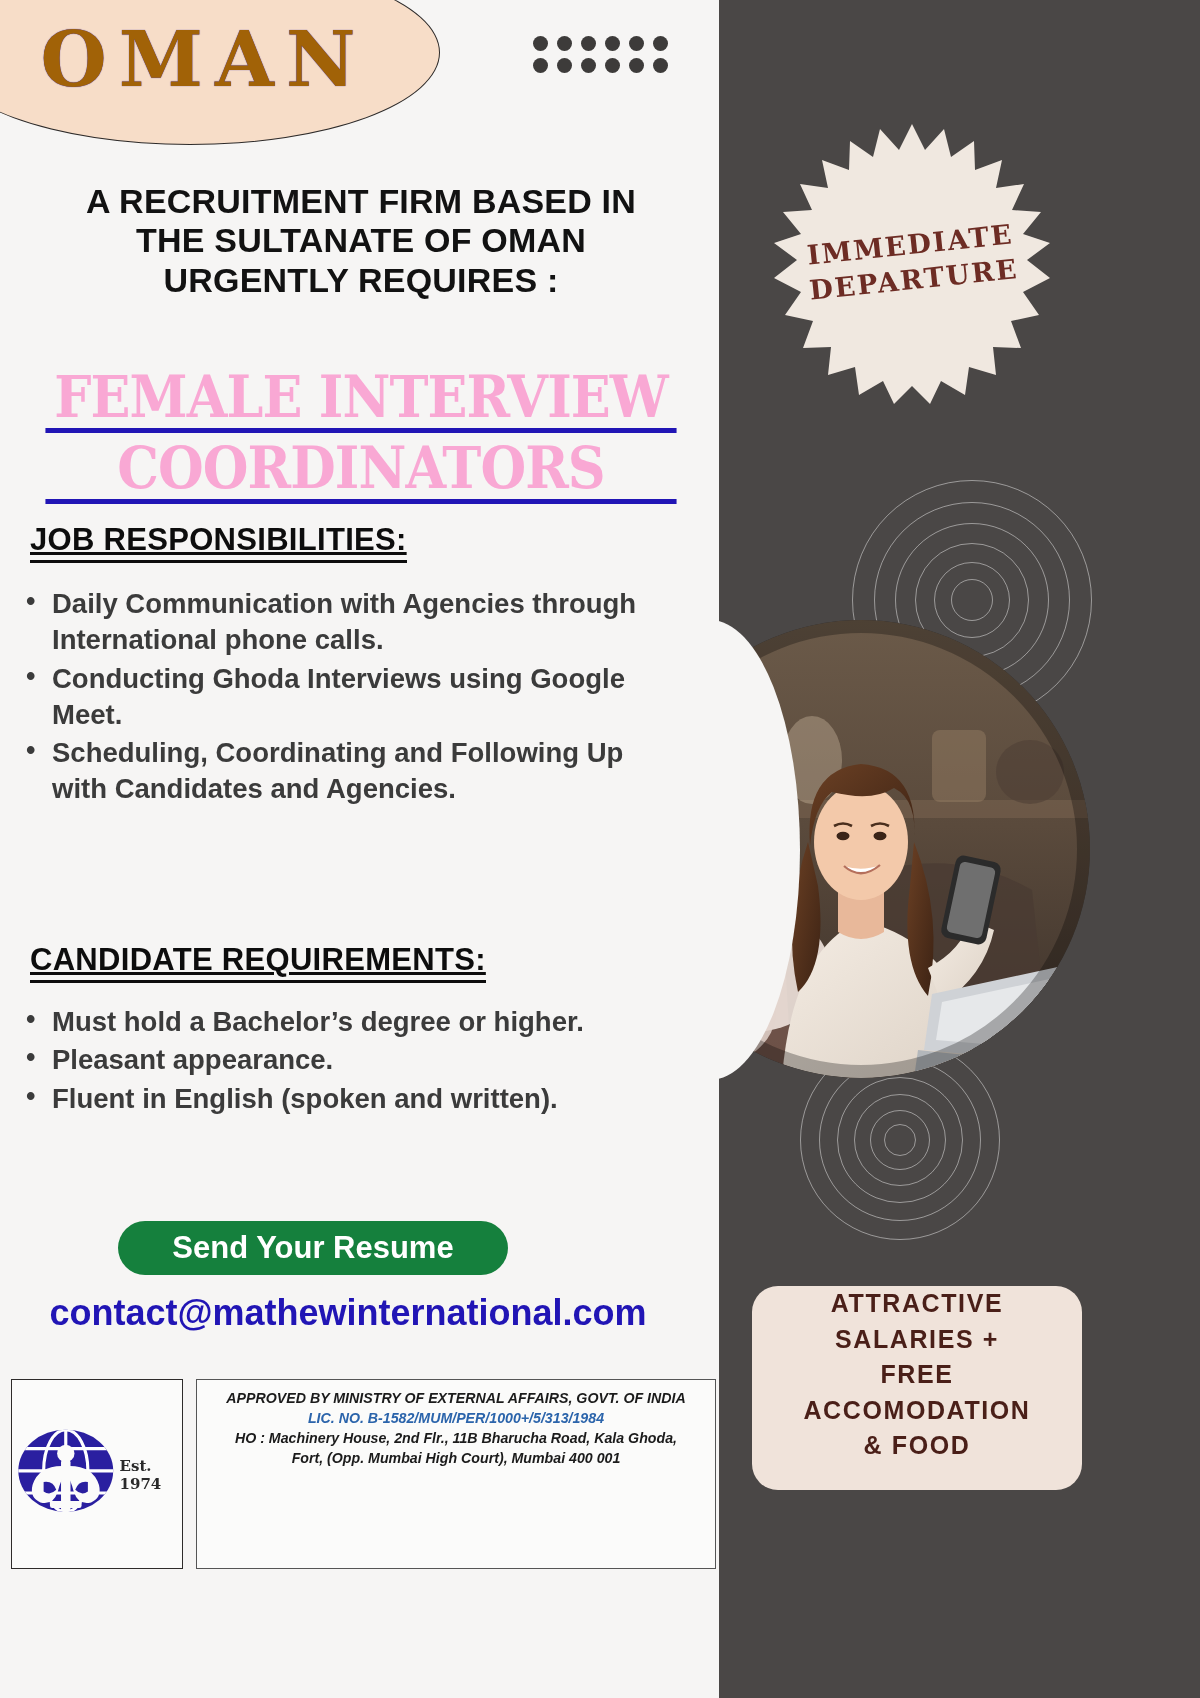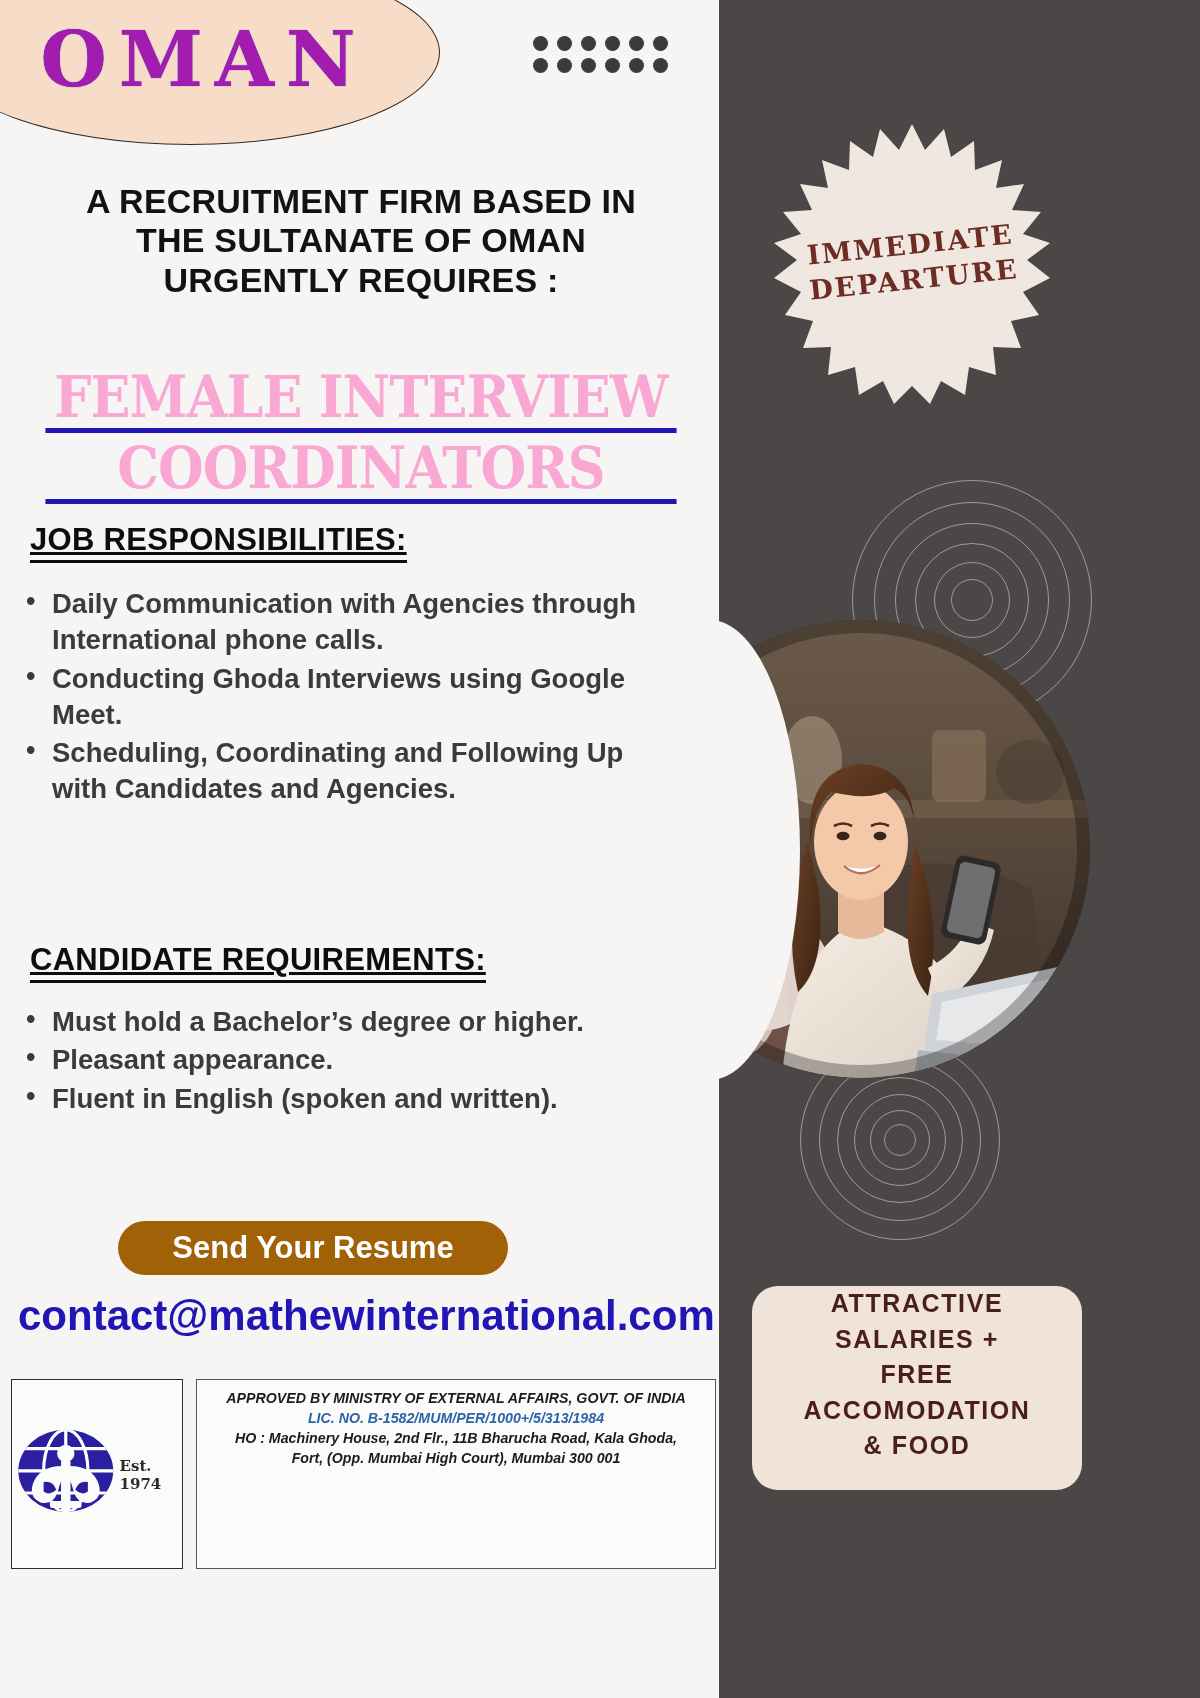--- a/index.html
+++ b/index.html
@@ -33,21 +33,21 @@
   
   .oman-oval{
     position:absolute; left:-60px; top:-40px; width:500px; height:185px;
     background:#f7ddc8; border:1.5px solid #2e2b2a;
     border-radius:50%/50%;
     display:flex; align-items:center; justify-content:center;
   }
   .oman-text{
     font-family:"DejaVu Serif", serif;
     font-weight:bold; font-size:76px; letter-spacing:12px;
-    color:#a21caf; padding-top:14px; padding-left:28px;
+    color:#a16207; padding-top:14px; padding-left:28px;
     text-shadow: 0 0 1px #2115b5;
   }
 
   
   .dot-grid{
     position:absolute; left:533px; top:36px;
     display:grid; grid-template-columns:repeat(6,24px); grid-template-rows:repeat(2,22px);
   }
   .dot-grid i{
     display:block;width:15px;height:15px;border-radius:50%;background:#3d3b3a;
@@ -91,27 +91,27 @@
   #list-resp{ left:22px; top:586px; }
   #list-req { left:22px; top:1004px; }
   .bullets li{ position:relative; padding-left:30px; margin-bottom:2px; }
   .bullets li::before{
     content:"\2022"; position:absolute; left:4px; top:-2px; font-size:27px; color:#3b3b3b;
   }
 
   
   .cta{
     position:absolute; left:118px; top:1221px; width:390px; height:54px;
-    background:#a16207; border-radius:27px;
+    background:#15803d; border-radius:27px;
     display:flex; align-items:center; justify-content:center;
     color:#ffffff; font-weight:bold; font-size:31px;
   }
   .email{
     position:absolute; left:18px; top:1292px; width:660px; text-align:center;
-    color:#2115b5; font-weight:bold; font-size:42px;
+    color:#2115b5; font-weight:bold; font-size:36px;
   }
 
   
   .logo-box{
     position:absolute; left:11px; top:1379px; width:172px; height:190px;
     background:#fbfbfa; border:1.5px solid #2e2b2a;
     display:flex; flex-direction:row; align-items:center; justify-content:center;
   }
   .logo-svg{ width:136px; height:124px; display:block; }
   .est{
@@ -367,14 +367,14 @@
       <path d="M96 72 Q84 70 80 82 Q88 90 96 84 Z"></path>
     </g>
   </svg>
   <div class="est">Est. 1974</div>
 </div>
 
 <div class="info-box">
   <div class="fine">APPROVED BY MINISTRY OF EXTERNAL AFFAIRS, GOVT. OF INDIA</div>
   <div class="fine lic">LIC. NO. B-1582/MUM/PER/1000+/5/313/1984</div>
   <div class="fine">HO : Machinery House, 2nd Flr., 11B Bharucha Road, Kala Ghoda,</div>
-  <div class="fine">Fort, (Opp. Mumbai High Court), Mumbai 300 001</div>
+  <div class="fine">Fort, (Opp. Mumbai High Court), Mumbai 400 001</div>
 </div>
 
 </body></html>

